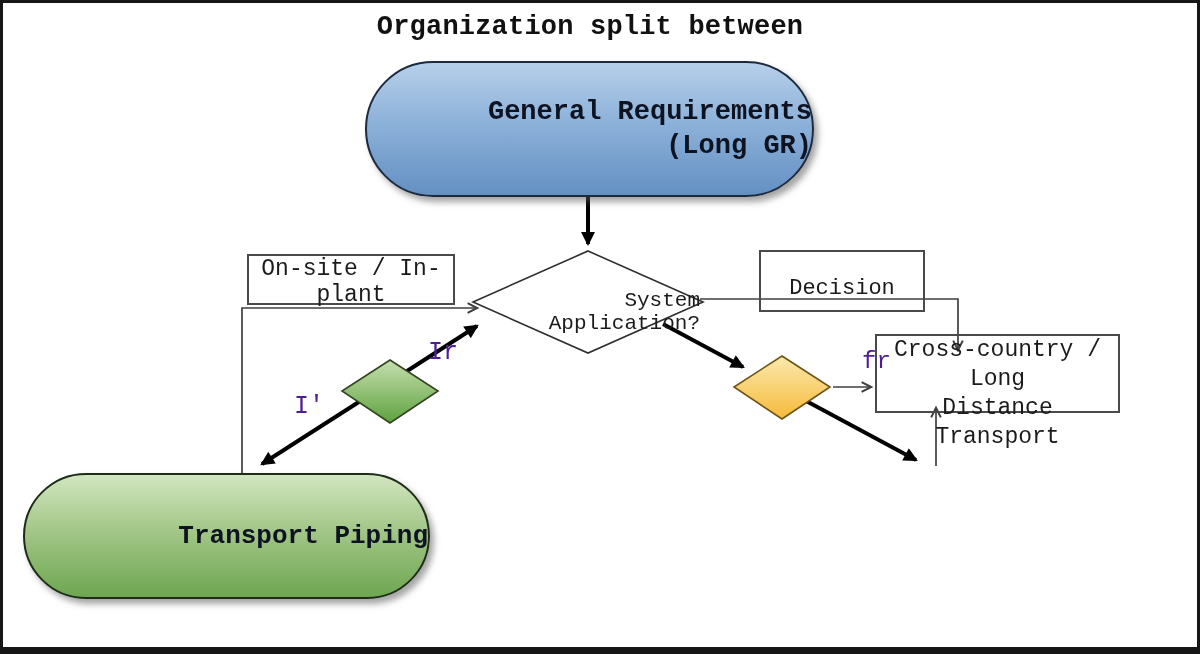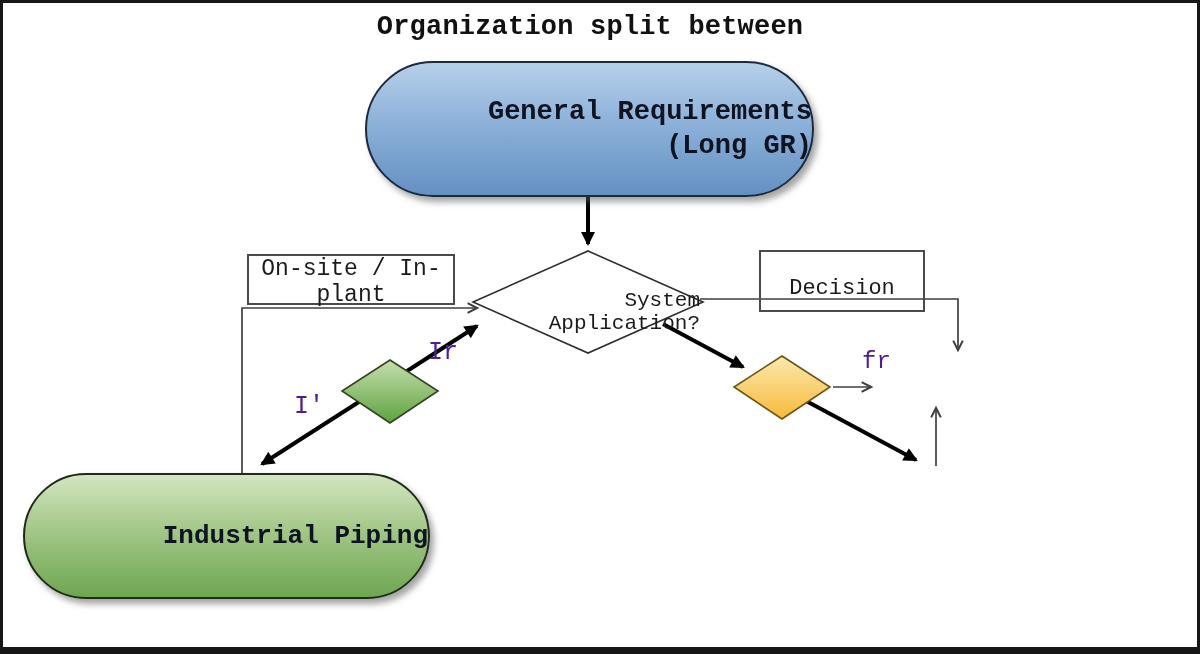--- a/index.html
+++ b/index.html
@@ -110,23 +110,27 @@
   <div class="diamond-text">System Application?</div>
 
   <div class="labelbox box-onsite">
     <span>On-site / In-plant</span>
   </div>
 
   <div class="labelbox box-decision">
     <span>Decision</span>
   </div>
 
+  <div class="labelbox box-cross">
+    <span>Cross-country / Long</span>
+    <span>Distance Transport</span>
+  </div>
 
   <div class="pill pill-green">
-    <span class="l">Industrial Piping</span>
+    <span class="l">Transport Piping</span>
   </div>
 
 
   <span class="edge-label lbl-ir">Ir</span>
   <span class="edge-label lbl-iq">I'</span>
   <span class="edge-label lbl-fr">fr</span>
 
 </div>
 
 </body></html>

